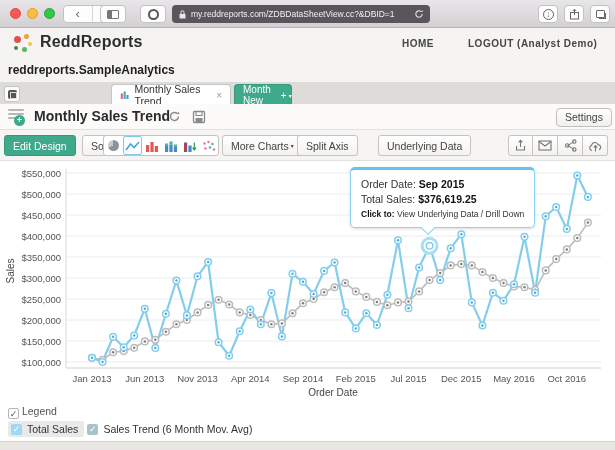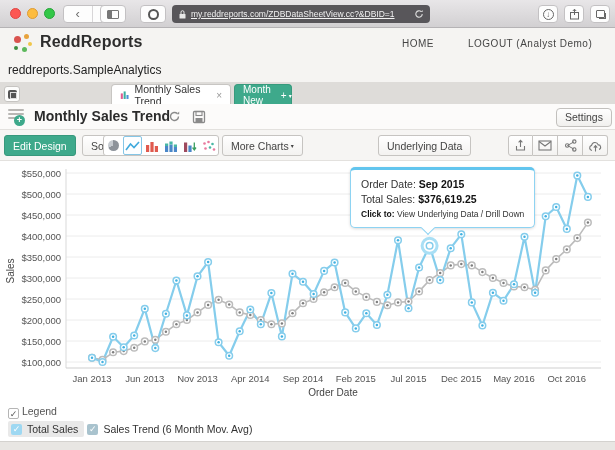--- a/index.html
+++ b/index.html
@@ -20,39 +20,39 @@
   .navgrp span+span{border-left:1px solid #d8d6d8;color:#b9b9b9;}
   .chrbtn{position:absolute;top:5px;height:18px;background:#fdfdfd;border:1px solid #c3c1c3;
           border-radius:4px;display:flex;align-items:center;justify-content:center;}
   .sidebar-glyph{width:12px;height:9px;border:1px solid #777;border-radius:1px;position:relative;}
   .sidebar-glyph:before{content:"";position:absolute;left:0;top:0;width:4px;height:7px;background:#777;}
   .ext{left:140px;width:26px;}
   .ext i{width:11px;height:11px;border:2.5px solid #555;border-radius:50%;display:block;}
   .urlbar{position:absolute;left:172px;top:5px;width:258px;height:18px;background:#58565a;
           border-radius:4px;color:#f2f2f2;display:flex;align-items:center;padding:0 6px;}
   .urlbar .lock{margin-right:4px;flex:0 0 auto;}
-  .urlbar .url{font-size:8.5px;white-space:nowrap;overflow:hidden;flex:1;text-decoration:underline;}
+  .urlbar .url{font-size:8.5px;white-space:nowrap;overflow:hidden;flex:1;}
   .urlbar .rel{flex:0 0 auto;margin-left:4px;}
   .chr-right{position:absolute;top:5px;left:538px;display:flex;gap:6px;align-items:center;}
   .chr-right .ib{width:20px;height:18px;background:#fdfdfd;border:1px solid #c3c1c3;border-radius:4px;
                  display:flex;align-items:center;justify-content:center;font-size:10px;color:#666;}
   .dl-circle{width:11px;height:11px;border:1px solid #666;border-radius:50%;
              font-size:8px;line-height:10px;text-align:center;color:#666;}
   .tabs-glyph{width:9px;height:8px;border:1px solid #666;border-radius:1px;box-shadow:2px 2px 0 -1px #666;}
 
   
   .appheader{position:absolute;left:0;top:28px;width:615px;height:32px;background:#f5f4f2;}
   .logo{position:absolute;left:13px;top:6px;width:22px;height:20px;}
   .logo i{position:absolute;border-radius:50%;}
   .brand{position:absolute;left:40px;top:5px;font-size:16px;font-weight:700;color:#2d2d2d;letter-spacing:.2px;}
-  .hnav{position:absolute;top:10px;font-size:10px;color:#454545;letter-spacing:.5px;cursor:pointer;}
+  .hnav{position:absolute;top:10px;font-size:10px;color:#454545;letter-spacing:.5px;cursor:pointer;font-weight:bold;}
 
   
   .crumbrow{position:absolute;left:0;top:60px;width:615px;height:22px;background:#f5f4f2;}
-  .crumb{position:absolute;left:8px;top:3px;font-size:12px;font-weight:400;color:#222;}
+  .crumb{position:absolute;left:8px;top:3px;font-size:12px;font-weight:700;color:#222;}
 
   
   .tabbar{position:absolute;left:0;top:82px;width:615px;height:23px;background:#dedcd9;}
   .tabhome{position:absolute;left:4px;top:4px;width:16px;height:16px;background:#fdfdfc;border:1px solid #c6c4c1;
            border-radius:3px;display:flex;align-items:center;justify-content:center;}
   .tabhome i{width:9px;height:9px;background:#555;border-radius:2px;position:relative;}
   .tabhome i:before{content:"";position:absolute;left:2px;top:2px;width:5px;height:5px;border:1px solid #ddd;}
   .tab{position:absolute;top:2px;height:21px;border-radius:4px 4px 0 0;display:flex;align-items:center;
        padding:0 8px;font-size:10.5px;cursor:pointer;}
   .tab.explorer{left:25px;width:82px;background:#97958f;color:#fff;border:1px solid #88867f;border-bottom:none;}
@@ -270,20 +270,21 @@
             <circle cx="3.5" cy="8.5" r="1.3" fill="#e87a9e"></circle>
           <circle cx="8" cy="7.5" r="1.3" fill="#49b8a5"></circle>
             <circle cx="12" cy="9.5" r="1.3" fill="#e87a9e"></circle>
         </svg>
       </span>
     </span>
     <span class="btn" style="left:222px;">
       <span>More Charts</span>
         <span class="caret">▾</span>
     </span>
+    <span class="btn" style="left:297px;">Split Axis</span>
     <span class="btn" style="left:358px;margin-left:20px;">Underlying Data</span>
     <span class="rgrp">
       <span class="ib">
         <svg class="mi" width="13" height="13" viewBox="0 0 13 13">
           <path d="M2.5 7 v4 h8 v-4" fill="none" stroke="#777" stroke-width="1.1"></path>
           <line x1="6.5" y1="1.5" x2="6.5" y2="8" stroke="#777" stroke-width="1.1"></line>
           <path d="M4.6 3.4 L6.5 1.3 L8.4 3.4" fill="none" stroke="#777" stroke-width="1.1"></path>
         </svg>
       </span>
       <span class="ib">

